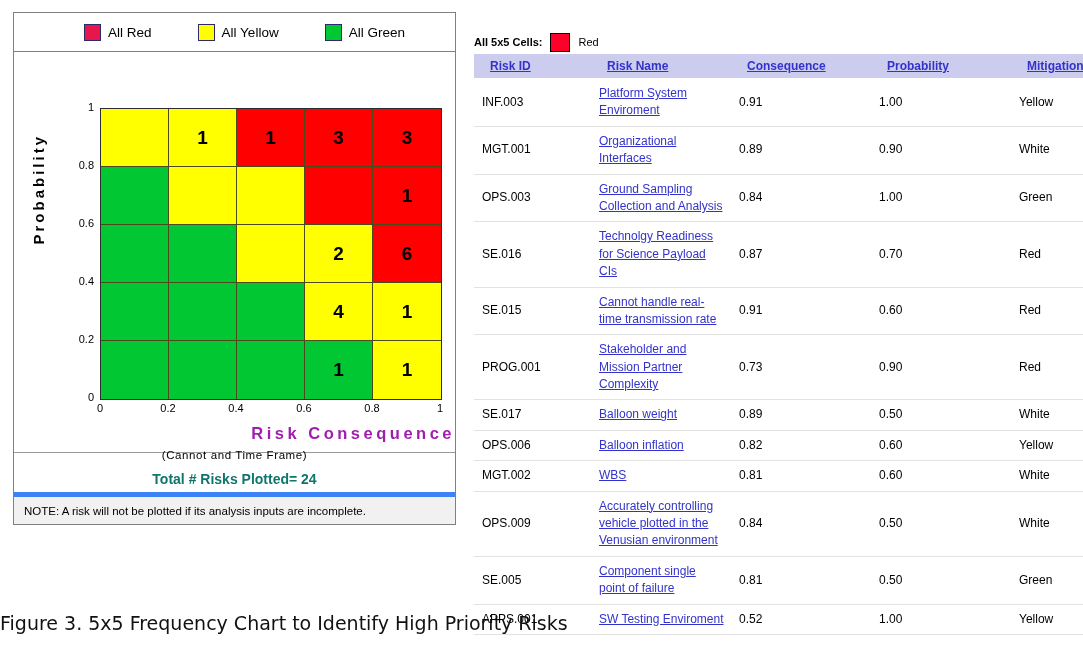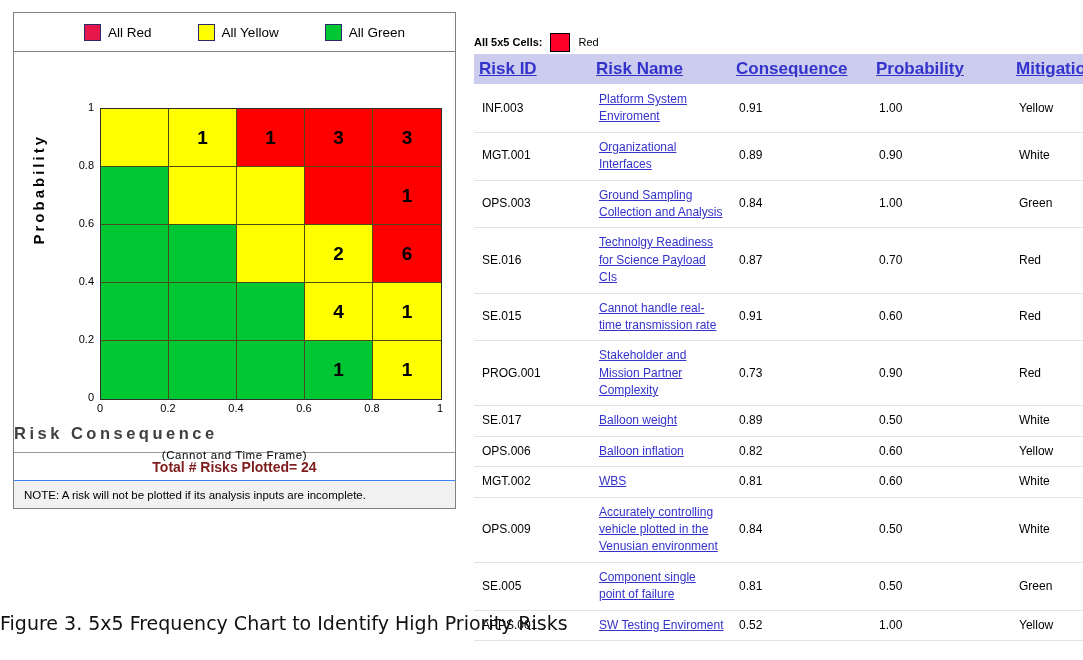--- a/index.html
+++ b/index.html
@@ -130,47 +130,48 @@
     text-align: center;
     font-size: 11px;
     color: #000;
   }
 
   #xlabel {
     position: absolute;
     left: 0;
     right: 0;
     top: 372px;
-    text-align: left;
+    text-align: right;
     font-size: 16.5px;
     font-weight: bold;
     letter-spacing: 3.5px;
-    color: #404040;
+    color: #a21caf;
   }
   #xsublabel {
     position: absolute;
     left: 0;
     right: 0;
     top: 397px;
     text-align: center;
     font-size: 11.5px;
     letter-spacing: 0.6px;
     color: #000;
   }
 
   #total-bar {
     height: 27px;
     display: flex;
     align-items: center;
     justify-content: center;
     font-size: 14px;
     font-weight: bold;
-    color: #7f1d1d;
-    border-bottom: 1px solid #3b82f6;
+    color: #0f766e;
+    border-bottom: 5px solid #3b82f6;
     background: #ffffff;
+    margin-top: 12px;
   }
   #note-bar {
     height: 27px;
     display: flex;
     align-items: center;
     padding-left: 10px;
     font-size: 11.5px;
     color: #000;
     background: #f1f1f1;
   }
@@ -208,24 +209,24 @@
   #risk-table {
     border-collapse: collapse;
     width: 615px;
     table-layout: fixed;
     font-size: 12px;
   }
   #risk-table th {
     background: #ccccef;
     color: #3333cc;
     text-align: left;
-    font-size: 17px;
+    font-size: 12px;
     font-weight: bold;
     text-decoration: underline;
-    padding: 5px 6px 5px 5px;
+    padding: 5px 6px 5px 16px;
     border-bottom: 1px solid #ffffff;
     white-space: nowrap;
     overflow: hidden;
   }
   #risk-table td {
     padding: 6px 6px 6px 8px;
     border-bottom: 1px solid #e2e2e2;
     vertical-align: middle;
     color: #000;
     font-size: 12px;

